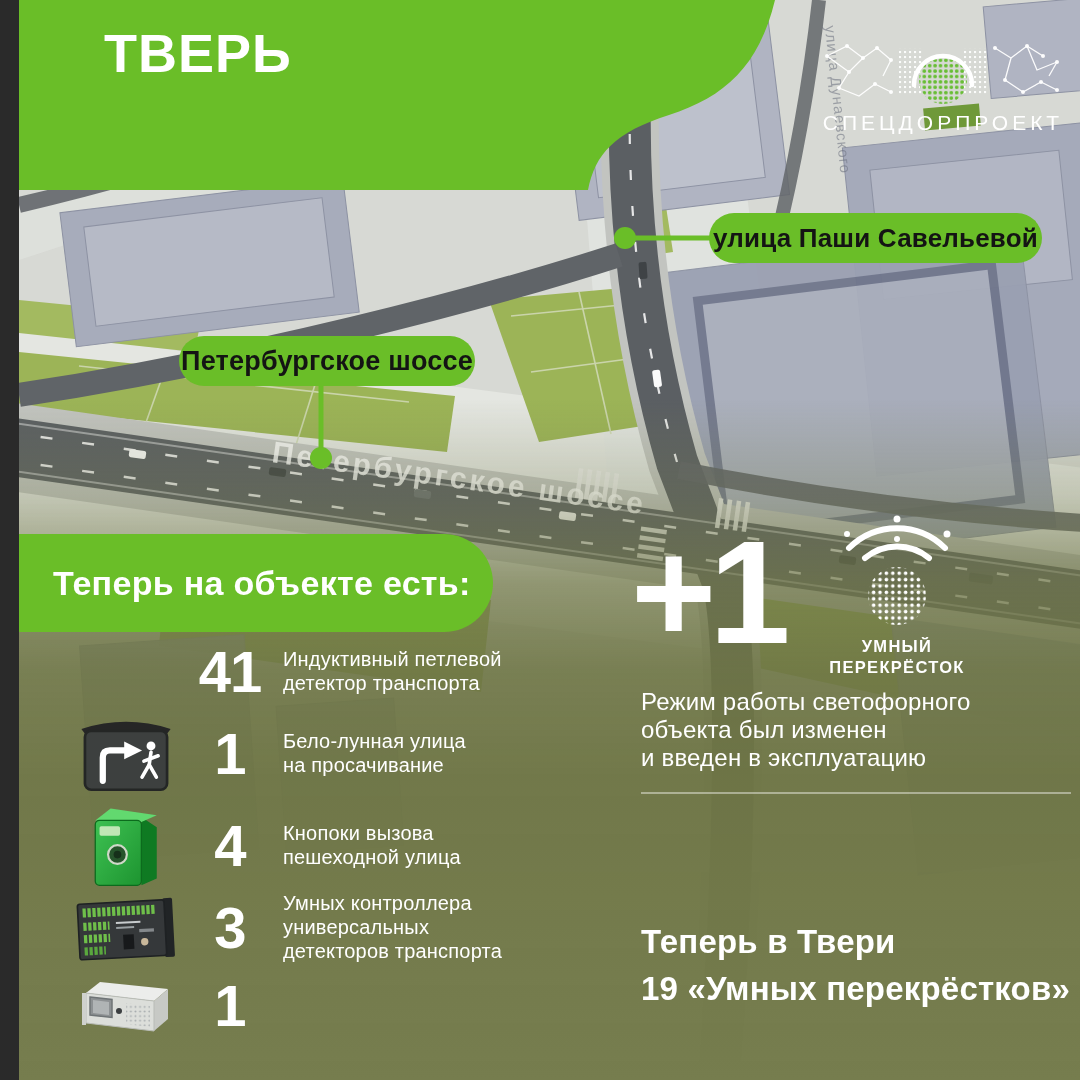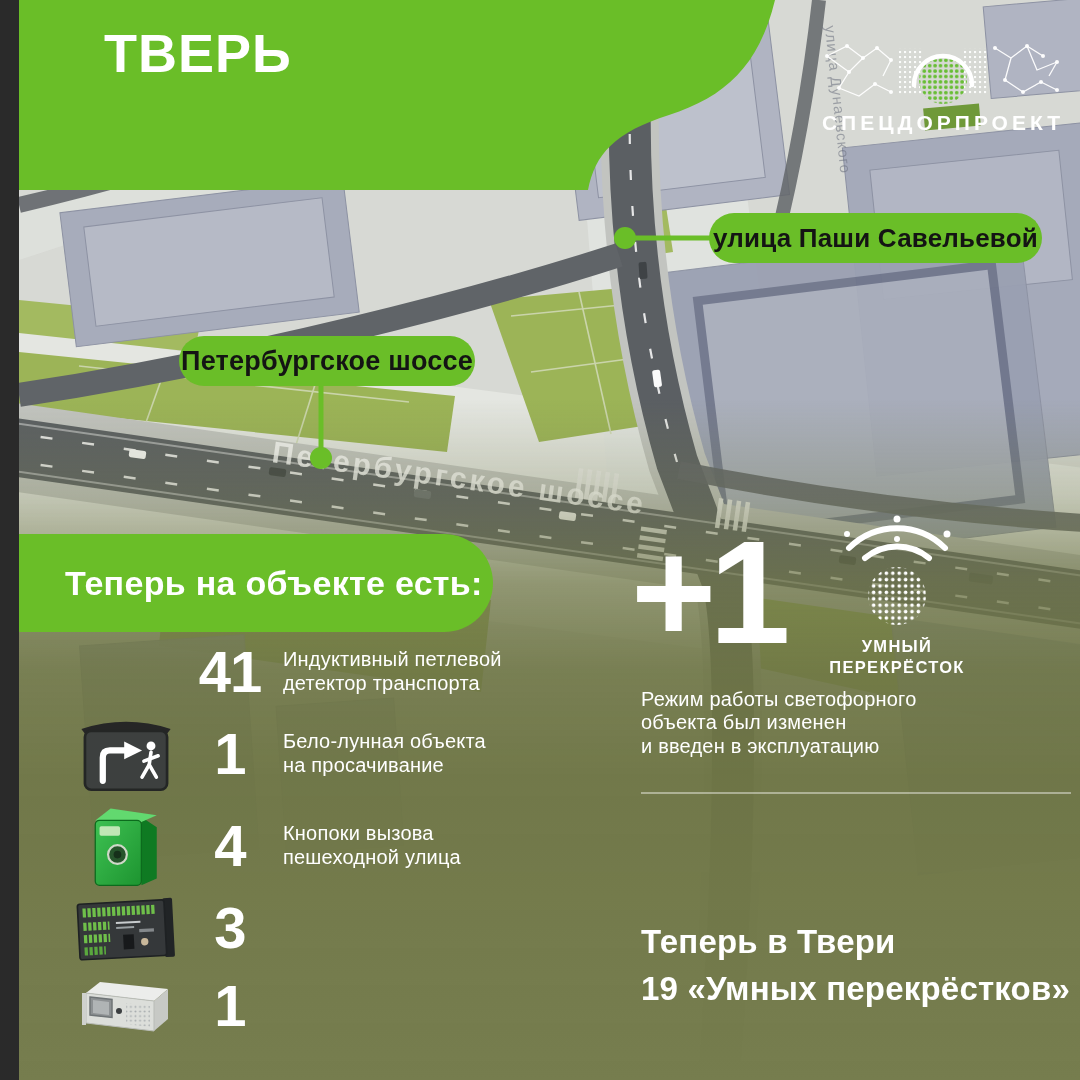--- a/index.html
+++ b/index.html
@@ -26,38 +26,38 @@
   .layer{position:absolute;left:0;top:0;width:1080px;height:1080px;z-index:2;}
 
   
   #header-blob{position:absolute;left:0;top:0;}
   #header-text{position:absolute;left:85px;top:26px;}
   #city-title{font-size:54px;font-weight:800;color:#ffffff;letter-spacing:1px;line-height:1;}
   #city-subtitle{margin-top:16px;font-size:34px;font-weight:800;color:#151515;line-height:1.12;letter-spacing:.2px;}
 
   
   #logo{position:absolute;left:800px;top:36px;width:248px;text-align:center;}
-  #logo-name{margin-top:3px;font-size:21px;font-weight:700;color:#ffffff;letter-spacing:4px;}
+  #logo-name{margin-top:3px;font-size:21px;font-weight:400;color:#ffffff;letter-spacing:4px;}
 
   
   .pill{
     position:absolute;background:#6abe28;border-radius:27px;
     display:flex;align-items:center;justify-content:center;
     color:#141414;font-weight:800;font-size:26px;letter-spacing:.2px;
   }
   #pill-pasha{left:690px;top:213px;width:333px;height:50px;}
   #pill-peterburg{left:160px;top:336px;width:296px;height:50px;font-size:27px;}
   #conn-pasha{position:absolute;left:592px;top:222px;}
   #conn-peterburg{position:absolute;left:288px;top:384px;}
 
   
   #banner{
     position:absolute;left:0;top:534px;width:474px;height:98px;
     background:#6abe28;border-radius:0 49px 49px 0;
-    display:flex;align-items:center;padding-left:46px;box-sizing:border-box;
+    display:flex;align-items:center;padding-left:34px;box-sizing:border-box;
     color:#ffffff;font-size:34px;font-weight:800;letter-spacing:.3px;
   }
 
   
   .erow{
     position:absolute;left:56px;width:524px;
     display:grid;grid-template-columns:102px 78px auto;column-gap:14px;align-items:center;
   }
   .erow1{top:628px;height:88px;}
   .erow2{top:706px;height:96px;}
@@ -66,21 +66,21 @@
   .erow5{top:966px;height:80px;}
   .eicon{justify-self:center;}
   .ecount{font-size:58px;font-weight:800;color:#ffffff;text-align:center;line-height:1;letter-spacing:-1px;}
   .elabel{font-size:20px;color:#ffffff;line-height:1.19;letter-spacing:.2px;}
 
   
   #plus-one{position:absolute;left:612px;top:520px;font-size:146px;font-weight:800;color:#ffffff;letter-spacing:-7px;line-height:1;}
   #smart-badge{position:absolute;left:792px;top:506px;width:172px;text-align:center;}
   #smart-badge svg{margin:0 auto;}
   #smart-caption{margin-top:2px;font-size:16.5px;font-weight:700;color:#ffffff;letter-spacing:1.3px;line-height:1.3;}
-  #mode-desc{position:absolute;left:622px;top:688px;font-size:20px;color:#ffffff;line-height:1.17;letter-spacing:.2px;}
+  #mode-desc{position:absolute;left:622px;top:688px;font-size:24px;color:#ffffff;line-height:1.17;letter-spacing:.2px;}
   #divider{position:absolute;left:622px;top:792px;width:430px;height:2px;background:rgba(255,255,255,.42);}
   #benefit{position:absolute;left:622px;top:810px;font-size:29px;color:#ffffff;line-height:1.33;letter-spacing:.2px;}
   #benefit b{font-weight:800;}
   #total{position:absolute;left:622px;top:918px;font-size:33px;font-weight:800;color:#ffffff;line-height:1.43;letter-spacing:.2px;}
 </style>
 </head>
 <body>
 
 <div class="canvas">
 
@@ -292,21 +292,21 @@
         <path d="M30,74 L30,48 Q30,40 38,40 L58,40" stroke="#ffffff" stroke-width="7" fill="none" stroke-linecap="round"></path>
         <polygon points="54,30 74,40 54,50" fill="#ffffff"></polygon>
         <g stroke="#ffffff" stroke-width="4" stroke-linecap="round" fill="none">
           <circle cx="84" cy="35" r="5" fill="#ffffff" stroke="none"></circle>
           <path d="M84,42 L82,56 L74,70"></path>
             <path d="M82,56 L90,70"></path>
           <path d="M76,52 L92,46"></path>
         </g>
       </svg>
       <div class="ecount">1</div>
-      <div class="elabel pre">Бело-лунная объекта
+      <div class="elabel pre">Бело-лунная улица
 на просачивание</div>
     </div>
 
     <div class="erow erow3">
       <svg class="eicon" width="82" height="88" viewBox="0 0 96 100">
         <defs>
           <linearGradient id="cbg" x1="0" y1="0" x2="1" y2="1">
             <stop offset="0" stop-color="#3ec152"></stop>
               <stop offset="1" stop-color="#1d9430"></stop>
           </linearGradient>
@@ -333,20 +333,23 @@
           <line x1="14" y1="57" x2="46" y2="57" stroke="#6fbf4a" stroke-width="10" stroke-dasharray="4 2"></line>
           <line x1="14" y1="72" x2="40" y2="72" stroke="#5aa83e" stroke-width="10" stroke-dasharray="4 2"></line>
           <rect x="54" y="38" width="30" height="2.5" fill="#c8ccce"></rect>
           <rect x="54" y="44" width="22" height="2.5" fill="#9aa0a3"></rect>
           <rect x="62" y="54" width="13" height="18" fill="#17191b"></rect>
           <circle cx="88" cy="64" r="4.5" fill="#c9b79a"></circle>
           <rect x="82" y="48" width="18" height="4" fill="#84888b"></rect>
         </g>
       </svg>
       <div class="ecount">3</div>
+      <div class="elabel pre">Умных контроллера
+универсальных
+детекторов транспорта</div>
     </div>
 
     <div class="erow erow5">
       <svg class="eicon" width="96" height="58" viewBox="0 0 96 58">
         <defs>
           <pattern id="rdots" width="4.6" height="4.6" patternUnits="userSpaceOnUse">
             <circle cx="2.3" cy="2.3" r="1" fill="#a8adaf"></circle>
           </pattern>
         </defs>
         <polygon points="8,16 22,5 90,12 76,24" fill="#ecedeb"></polygon>

